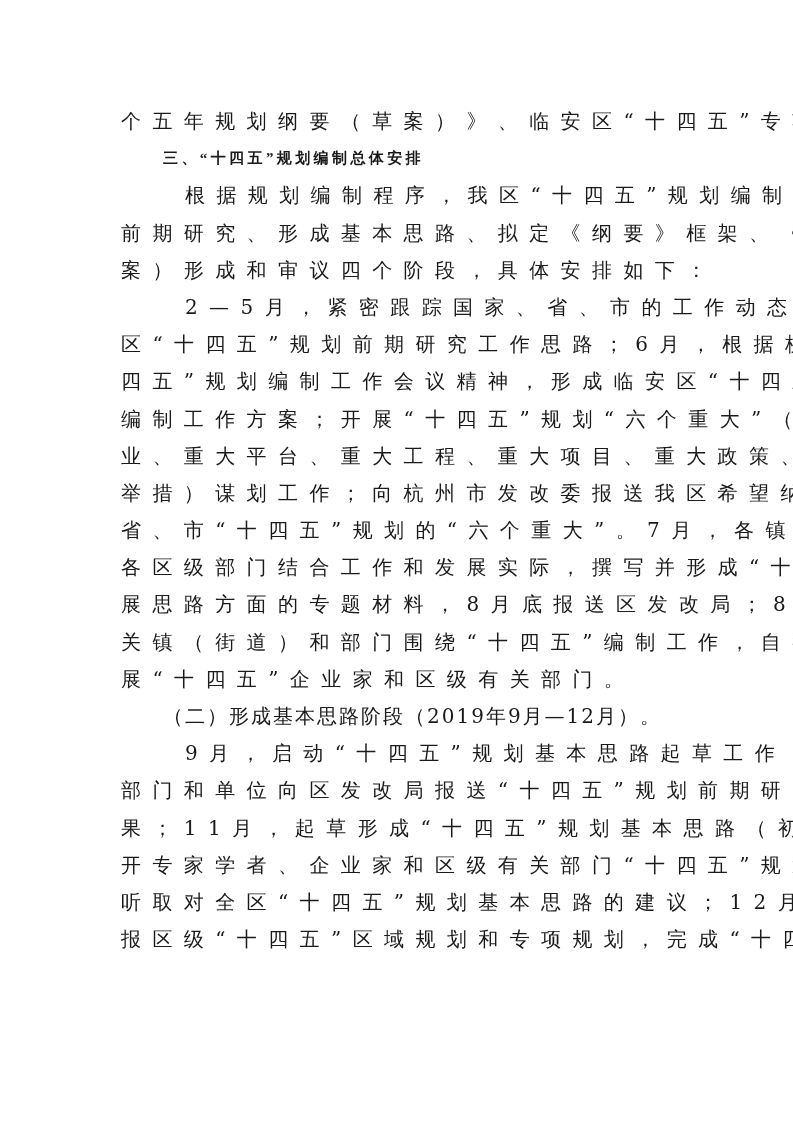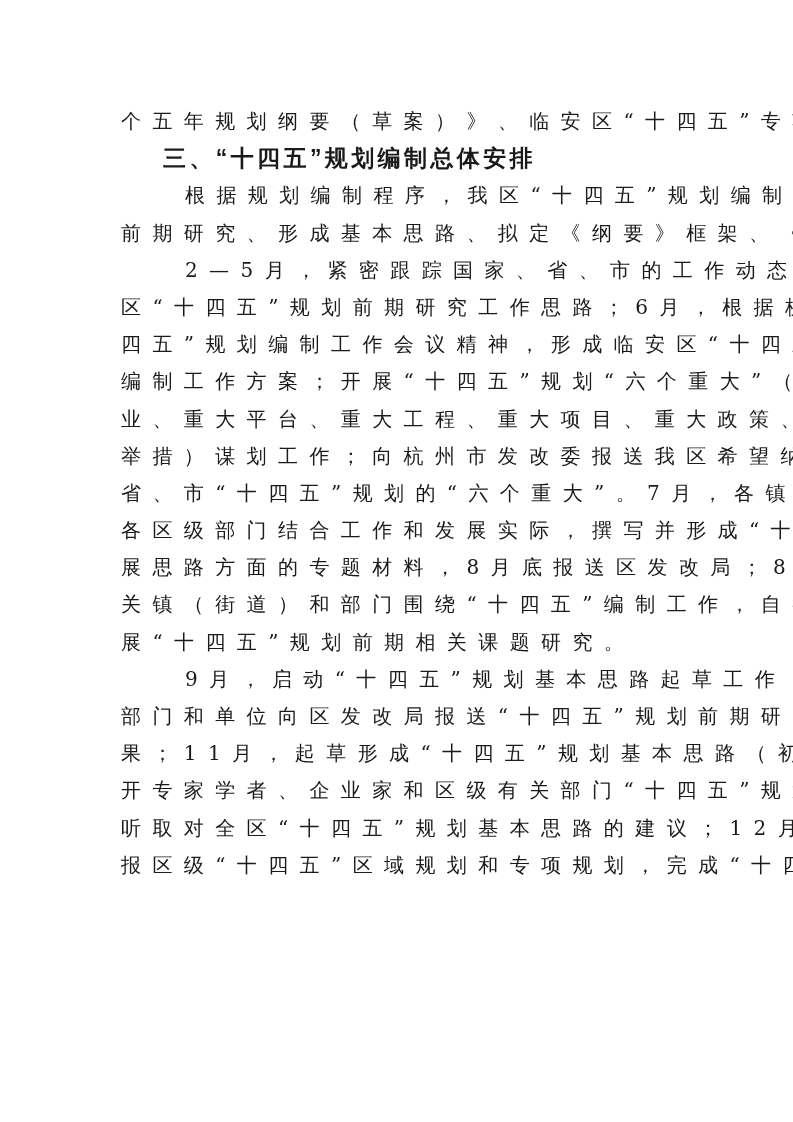--- a/index.html
+++ b/index.html
@@ -12,45 +12,47 @@
       font-family: "DejaVu Serif", "Liberation Serif", serif;
       color: #1a1a1a;
     }
     .line {
       height: 37.2px; line-height: 37.2px;
       font-size: 20px; letter-spacing: 11.4px;
       white-space: nowrap; overflow: visible;
     }
     .indent { padding-left: 64px; }
     .heading {
-      font-family: Liberation Sans, sans-serif;
-      font-weight: bold; letter-spacing: 3.4px; font-size: 23px;
+      font-family: Liberation Serif, serif;
+      font-weight: bold; letter-spacing: 3.4px; font-size: 15px;
     }
     .subheading { padding-left: 42px; letter-spacing: 2px; }
   </style>
 </head>
 <body>
 
 <div class="page">
   <div class="content">
     <div class="line">个五年规划纲要（草案）》、临安区“十四五”专项规划若干。</div>
     <div class="line heading" style="padding-left:42px;">三、“十四五”规划编制总体安排</div>
     <div class="line indent">根据规划编制程序，我区“十四五”规划编制工作分为</div>
     <div class="line">前期研究、形成基本思路、拟定《纲要》框架、《纲要》（草</div>
+    <div class="line">案）形成和审议四个阶段，具体安排如下：</div>
     <div class="line indent">2—5月，紧密跟踪国家、省、市的工作动态，谋划临安</div>
     <div class="line">区“十四五”规划前期研究工作思路；6月，根据杭州市“十</div>
     <div class="line">四五”规划编制工作会议精神，形成临安区“十四五”规划</div>
     <div class="line">编制工作方案；开展“十四五”规划“六个重大”（重大产</div>
     <div class="line">业、重大平台、重大工程、重大项目、重大政策、重大改革</div>
     <div class="line">举措）谋划工作；向杭州市发改委报送我区希望纳入国家、</div>
     <div class="line">省、市“十四五”规划的“六个重大”。7月，各镇（街道）、</div>
     <div class="line">各区级部门结合工作和发展实际，撰写并形成“十四五”发</div>
     <div class="line">展思路方面的专题材料，8月底报送区发改局；8月，各相</div>
     <div class="line">关镇（街道）和部门围绕“十四五”编制工作，自行组织开</div>
-    <div class="line">展“十四五”规划前期相关课题研究。</div>
+    <div class="line">展“十四五”企业家和区级有关部门。</div>
+    <div class="line subheading">（二）形成基本思路阶段（2019年9月—12月）。</div>
     <div class="line indent">9月，启动“十四五”规划基本思路起草工作，各相关</div>
     <div class="line">部门和单位向区发改局报送“十四五”规划前期研究课题成</div>
     <div class="line">果；11月，起草形成“十四五”规划基本思路（初稿），召</div>
     <div class="line">开专家学者、企业家和区级有关部门“十四五”规划座谈会，</div>
     <div class="line">听取对全区“十四五”规划基本思路的建议；12月，组织申</div>
     <div class="line">报区级“十四五”区域规划和专项规划，完成“十四五”规</div>
   </div>
 </div>
 
 </body></html>

